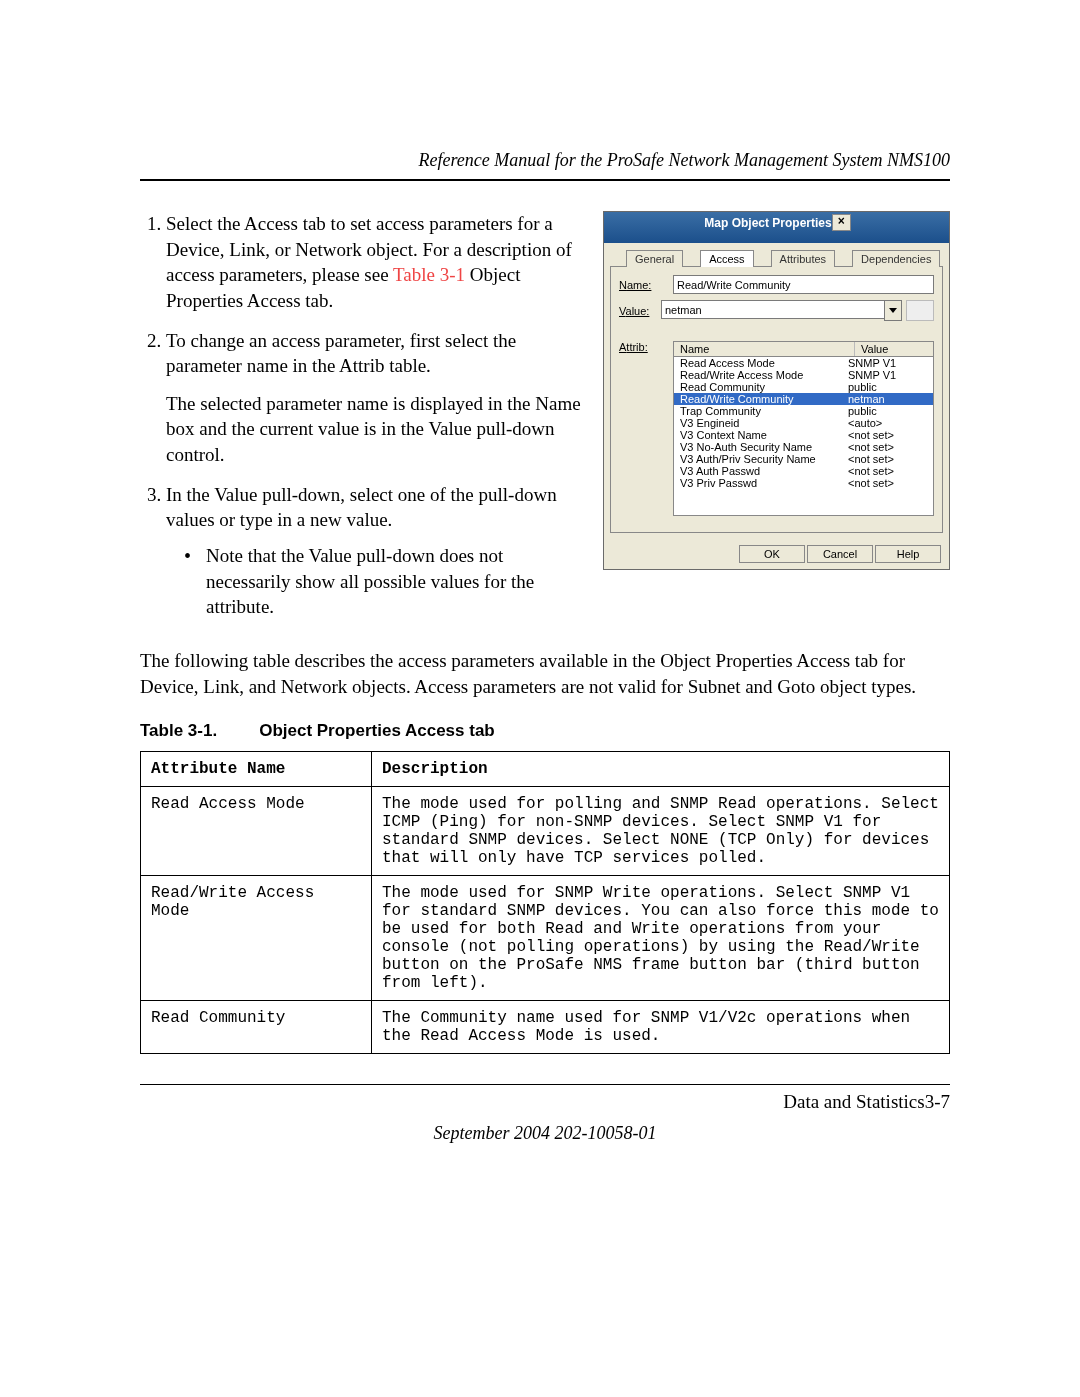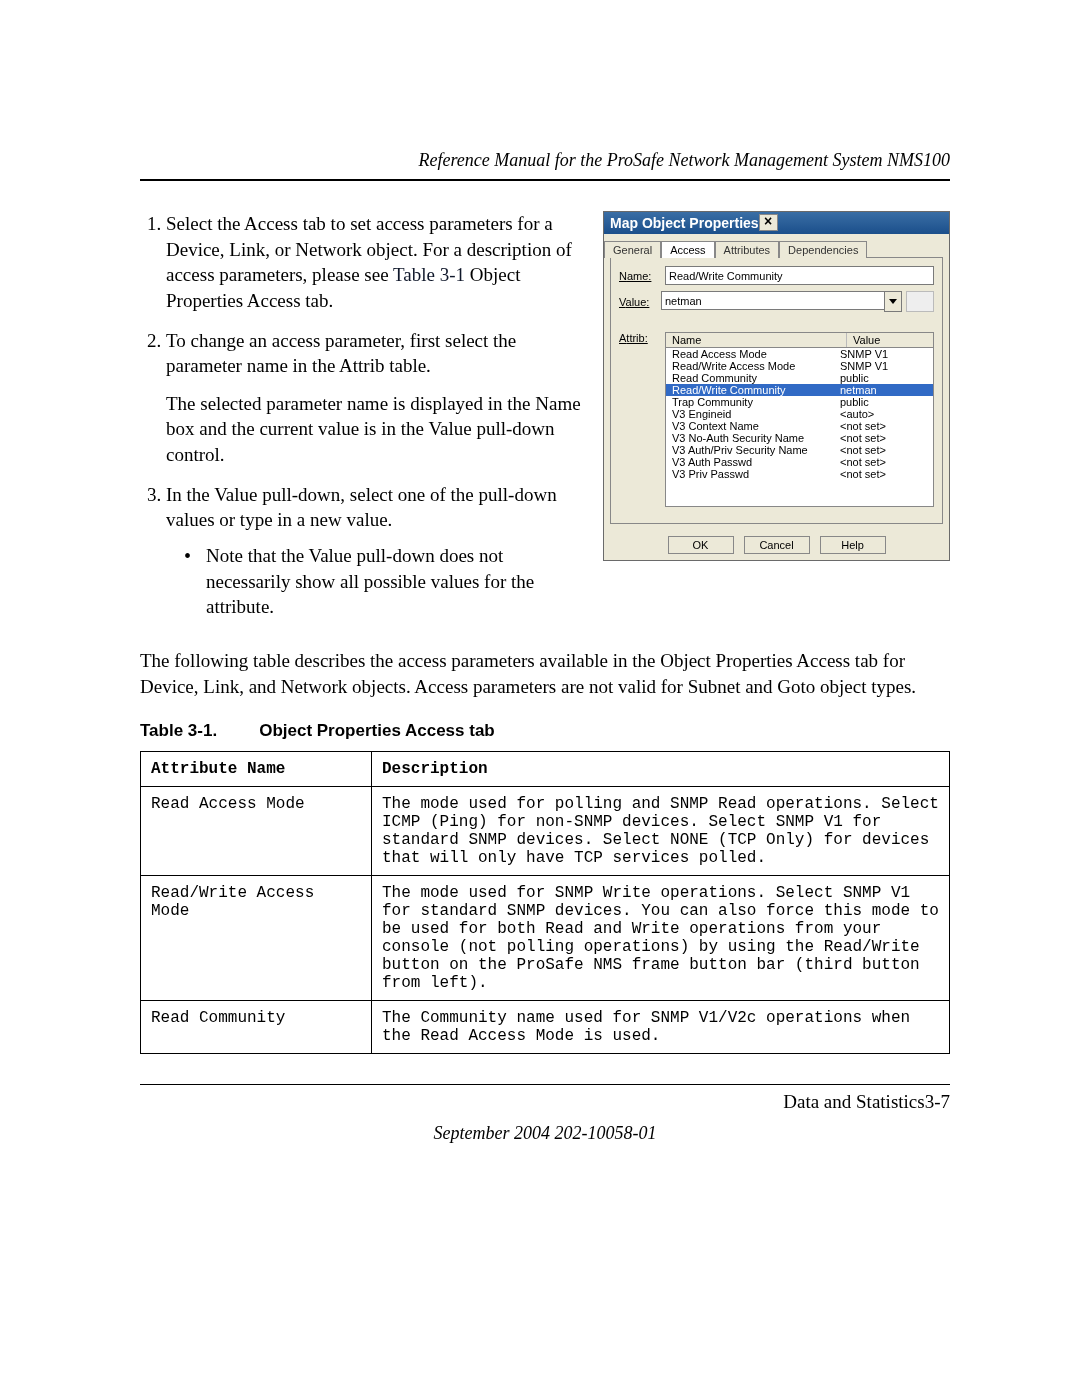--- a/index.html
+++ b/index.html
@@ -9,58 +9,58 @@
   .thin-hr{border:none;border-top:1px solid #000;margin:30px 0 6px 0;}
   h2{font-family:Arial,Helvetica,sans-serif;font-weight:bold;font-size:28px;margin:0 0 14px 0}
   .two-col{display:flex;gap:22px}
   .left-col{flex:1}
   ol.main{margin:0;padding-left:26px;font-size:19px;line-height:1.35}
   ol.main>li{margin-bottom:14px}
   ol.main p{margin:12px 0 0 0}
   ul.bullets{list-style:none;padding-left:18px;margin:10px 0 0 0}
   ul.bullets>li{position:relative;padding-left:22px;margin-bottom:10px;font-size:19px;line-height:1.35}
   ul.bullets>li:before{content:"•";position:absolute;left:0;top:0;font-size:20px}
-  .link{color:#0f172a}
+  .link{color:#ef4444}
   .body-para{font-size:19px;line-height:1.35;margin:14px 0 22px 0}
   .tbl-caption{font-family:Arial,Helvetica,sans-serif;font-weight:bold;font-size:17px;margin:0 0 10px 0}
   .tbl-caption .gap{display:inline-block;width:42px}
   table.attrs{border-collapse:collapse;width:100%;font-family:Liberation Mono, monospace;font-size:16px}
   table.attrs th,table.attrs td{border:1px solid #000;padding:8px 10px;text-align:left;vertical-align:top}
   table.attrs th{font-weight:bold}
   table.attrs td.name{width:210px}
   .footer-row{display:flex;justify-content:flex-end;font-size:19px}
   .footer-doc{text-align:center;font-style:italic;font-size:18px;margin-top:10px}
   
   .dialog{width:345px;font-family:Tahoma,Arial,sans-serif;font-size:11px;border:1px solid #6a6a6a;background:#ece9d8;color:#000;align-self:flex-start}
-  .titlebar{display:flex;align-items:center;justify-content:flex-start;background:linear-gradient(#3a6ea5,#1b4f8b);color:#fff;font-weight:bold;font-size:14px;padding:2px 4px 3px 6px}
+  .titlebar{display:flex;align-items:center;justify-content:center;background:linear-gradient(#3a6ea5,#1b4f8b);color:#fff;font-weight:bold;font-size:12px;padding:2px 4px 12px 6px}
   .titlebar .x{background:#ece9d8;color:#000;border:1px solid #888;width:17px;height:15px;text-align:center;line-height:13px;font-weight:bold;font-family:Arial}
-  .tabs{display:flex;padding:6px 6px 0 0;gap:0;font-size:11px}
+  .tabs{display:flex;padding:6px 6px 0 22px;gap:17px;font-size:11px}
   .tab{border:1px solid #888;border-bottom:none;padding:2px 8px;background:#ece9d8;position:relative;top:1px}
   .tab.active{background:#fff;z-index:2}
   .tab:not(.active){color:#333}
   .panel{margin:0 6px 6px 6px;border:1px solid #888;background:#ece9d8;padding:8px 8px 10px 8px}
-  .frow{display:flex;align-items:center;gap:8px;margin-bottom:6px}
+  .frow{display:flex;align-items:center;gap:16px;margin-bottom:6px}
   .flabel{width:38px;text-decoration:underline}
   .flabel span{text-decoration:none}
   .textfield{flex:1;background:#fff;border:1px solid #7a7a7a;height:17px;padding:0 3px;display:flex;align-items:center}
   .valrow{display:flex;align-items:center;gap:4px;margin-bottom:20px}
   .combo{flex:1;display:flex}
   .combo .textfield{border-right:none}
   .combo .dd{width:16px;height:19px;border:1px solid #7a7a7a;background:#ece9d8;display:flex;align-items:center;justify-content:center}
   .tri{width:0;height:0;border-left:4px solid transparent;border-right:4px solid transparent;border-top:5px solid #000}
   .ghostbtn{width:26px;height:19px;border:1px solid #bbb;background:#eee}
   .listhdr{display:flex;background:#ece9d8;border:1px solid #888;font-size:11px}
   .listhdr>div{padding:1px 6px;border-right:1px solid #bbb}
   .listhdr>div:first-child{width:168px}
   .listhdr>div:last-child{flex:1;border-right:none}
   .listbody{border:1px solid #888;border-top:none;background:#fff;height:158px;font-size:11px;overflow:hidden}
   .lrow{display:flex;padding:0 6px}
   .lrow.sel{background:#316ac5;color:#fff}
   .lrow>div:first-child{width:168px}
-  .btnrow{display:flex;justify-content:center;gap:10px;padding:6px 8px}
+  .btnrow{display:flex;justify-content:flex-end;gap:2px;padding:6px 8px}
   .wbtn{border:1px solid #888;background:#ece9d8;padding:2px 0;width:64px;text-align:center;font-size:11px}
 </style>
 </head>
 <body>
 
 <div class="page">
 
   <div class="running-head">Reference Manual for the ProSafe Network Management System NMS100</div>
   <hr class="hr">
 

